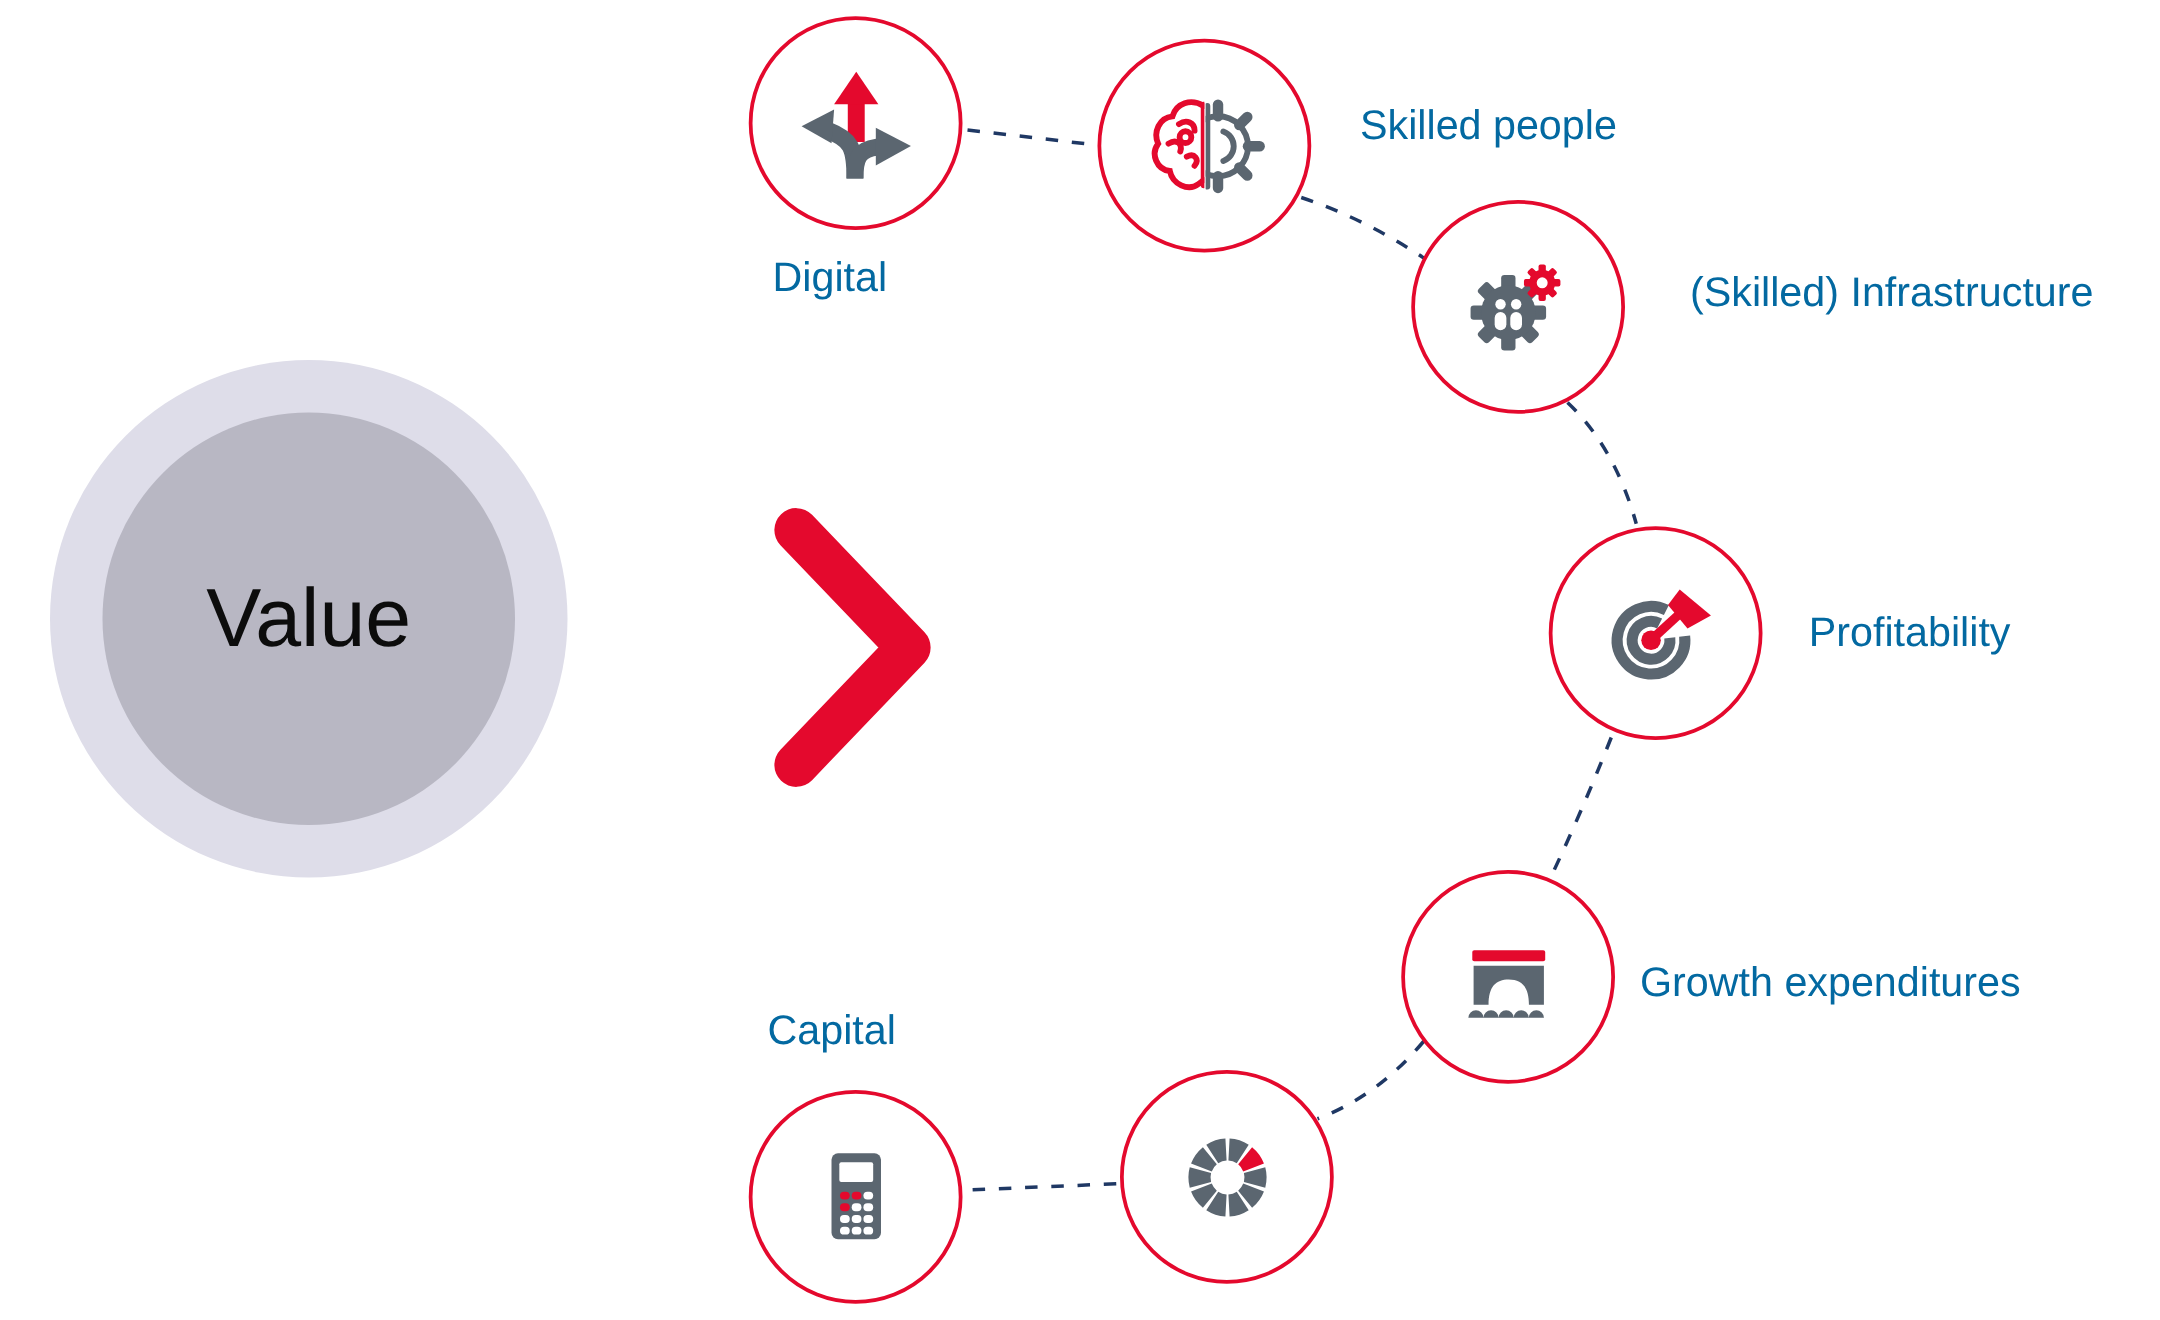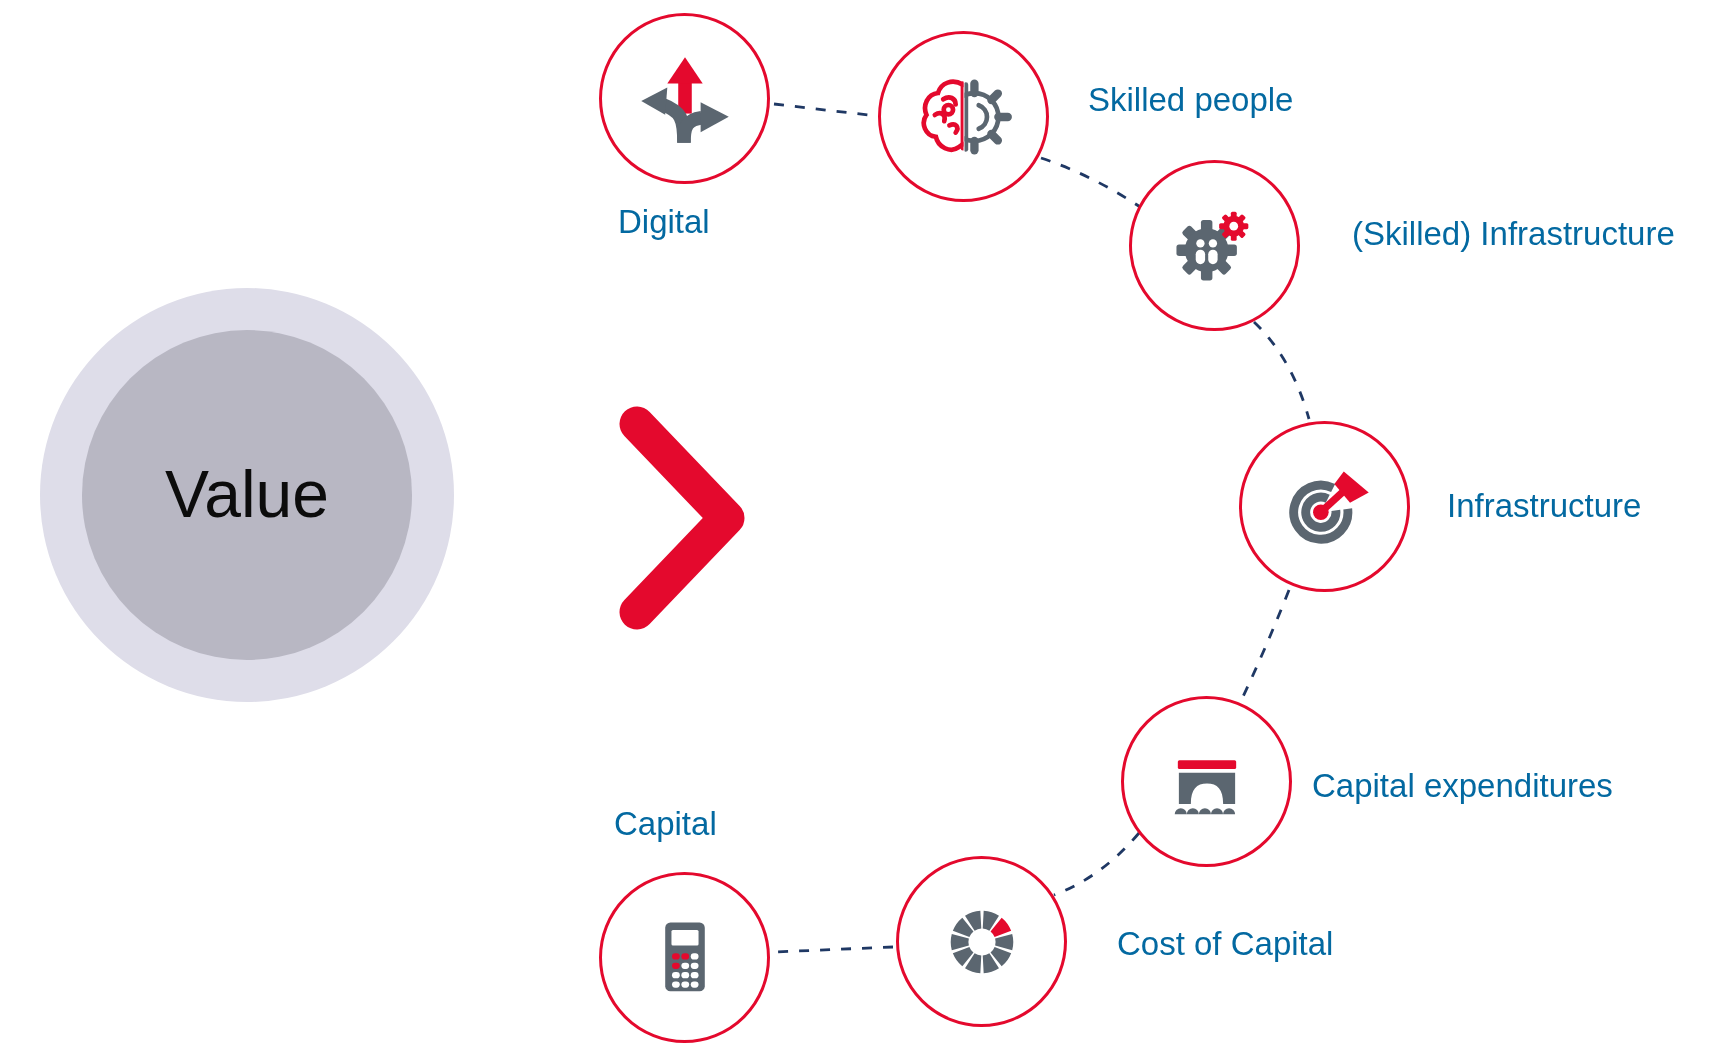--- a/index.html
+++ b/index.html
@@ -141,48 +141,47 @@
     <svg width="100" height="100" viewBox="0 0 96 96">
       <g stroke="var(--icon-slate)" stroke-width="8.5" fill="none">
         <path d="M69.8 49.8 A26 26 0 1 1 55.8 29.8"></path>
         <path d="M58.4 51.2 A14.5 14.5 0 1 1 50.6 40.1"></path>
       </g>
       <line x1="46" y1="51" x2="70" y2="29" stroke="var(--accent-red)" stroke-width="7"></line>
       <polygon points="66,14 90,34 72,44 57,26" fill="var(--accent-red)"></polygon>
       <circle cx="44" cy="53" r="7.5" fill="var(--accent-red)"></circle>
     </svg>
   </div>
-  <div class="label" style="left:1447px;top:486px;">Infrastructure</div>
+  <div class="label" style="left:1447px;top:486px;">Profitability</div>
 
   <div class="node" style="left:1121px;top:696px;">
     <svg width="100" height="100" viewBox="0 0 96 96">
       <rect x="20" y="27" width="56" height="8.5" rx="1.5" fill="var(--accent-red)"></rect>
       <path d="M21 39 H75 V69 H63.5 C63.5 55 58 49.5 48 49.5 C38 49.5 32.5 55 32.5 69 H21 Z" fill="var(--icon-slate)"></path>
       <path d="M17 79 a5.8 5.8 0 0 1 11.6 0 a5.8 5.8 0 0 1 11.6 0 a5.8 5.8 0 0 1 11.6 0 a5.8 5.8 0 0 1 11.6 0 a5.8 5.8 0 0 1 11.6 0 Z" fill="var(--icon-slate)"></path>
     </svg>
   </div>
-  <div class="label" style="left:1312px;top:766px;">Capital expenditures</div>
+  <div class="label" style="left:1312px;top:766px;">Growth expenditures</div>
 
   <div class="node" style="left:896px;top:856px;">
     <svg width="100" height="100" viewBox="0 0 96 96">
       <g fill="var(--icon-slate)">
         <path d="M49.6 18.0 A30 30 0 0 1 64.3 22.8 L55.1 37.1 A13 13 0 0 0 48.7 35.0 Z"></path>
         <path d="M77.0 40.2 A30 30 0 0 1 77.0 55.8 L60.6 51.4 A13 13 0 0 0 60.6 44.6 Z"></path>
         <path d="M76.0 58.8 A30 30 0 0 1 66.9 71.3 L56.2 58.1 A13 13 0 0 0 60.1 52.7 Z"></path>
         <path d="M64.3 73.2 A30 30 0 0 1 49.6 78.0 L48.7 61.0 A13 13 0 0 0 55.1 58.9 Z"></path>
         <path d="M46.4 78.0 A30 30 0 0 1 31.7 73.2 L40.9 58.9 A13 13 0 0 0 47.3 61.0 Z"></path>
         <path d="M29.1 71.3 A30 30 0 0 1 20.0 58.8 L35.9 52.7 A13 13 0 0 0 39.8 58.1 Z"></path>
         <path d="M19.0 55.8 A30 30 0 0 1 19.0 40.2 L35.4 44.6 A13 13 0 0 0 35.4 51.4 Z"></path>
         <path d="M20.0 37.3 A30 30 0 0 1 29.1 24.7 L39.8 37.9 A13 13 0 0 0 35.9 43.3 Z"></path>
         <path d="M31.7 22.8 A30 30 0 0 1 46.4 18.0 L47.3 35.0 A13 13 0 0 0 40.9 37.1 Z"></path>
       </g>
       <path d="M66.9 24.7 A30 30 0 0 1 76.0 37.3 L60.1 43.3 A13 13 0 0 0 56.2 37.9 Z" fill="var(--accent-red)"></path>
     </svg>
   </div>
-  <div class="label" style="left:1117px;top:924px;">Cost of Capital</div>
 
   <div class="node" style="left:599px;top:872px;">
     <svg width="100" height="100" viewBox="0 0 96 96">
       <rect x="29" y="14" width="38" height="66" rx="5" fill="var(--icon-slate)"></rect>
       <rect x="35" y="21" width="26" height="15" rx="1.5" fill="#ffffff"></rect>
       <g fill="#ffffff">
         <rect x="53.5" y="43.5" width="7.5" height="6" rx="3"></rect>
         <rect x="44.5" y="52.5" width="7.5" height="6" rx="3"></rect>
         <rect x="53.5" y="52.5" width="7.5" height="6" rx="3"></rect>
         <rect x="35.5" y="61.5" width="7.5" height="6" rx="3"></rect>

